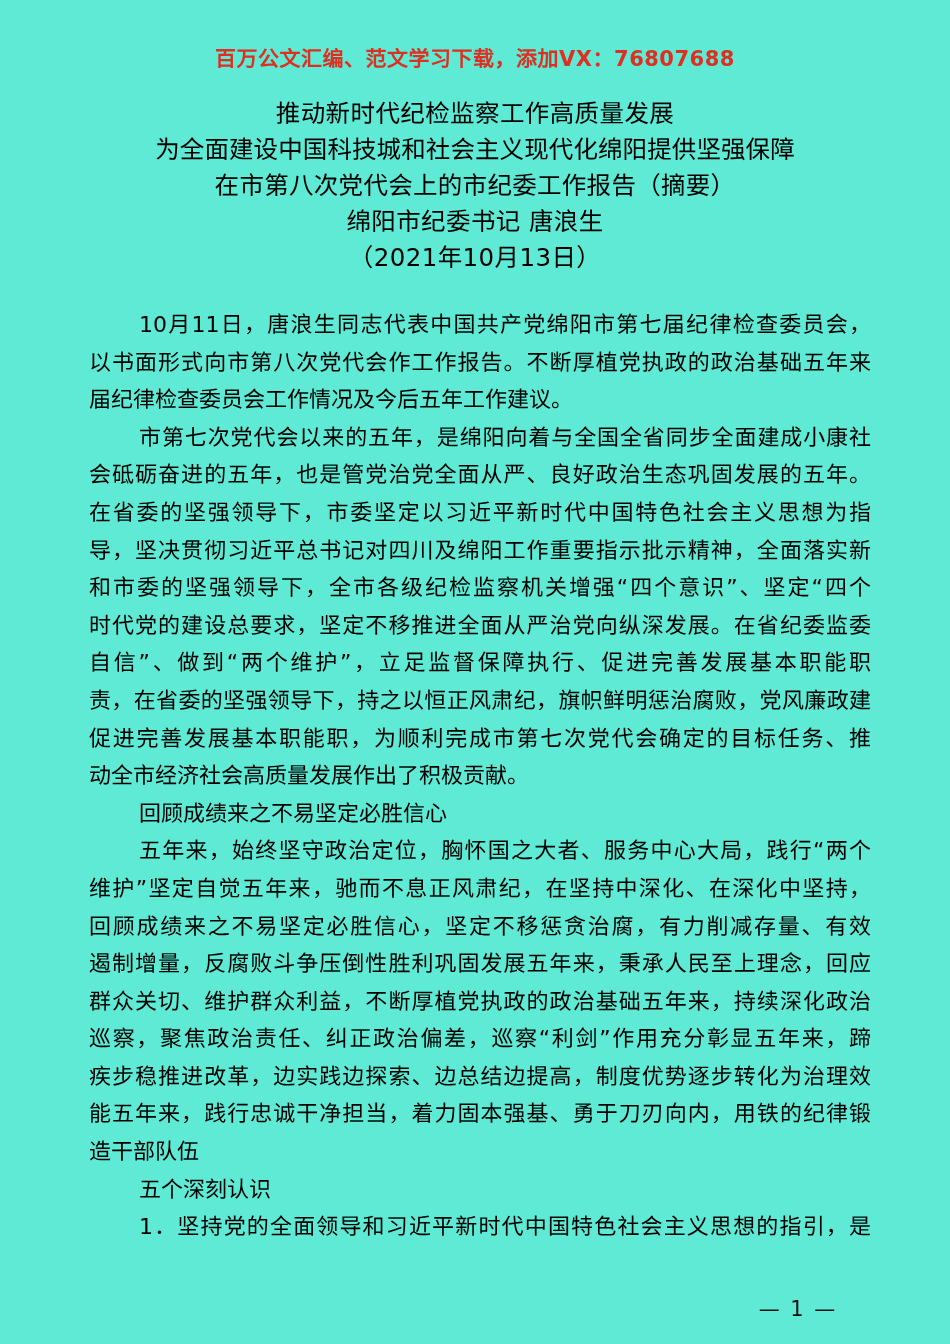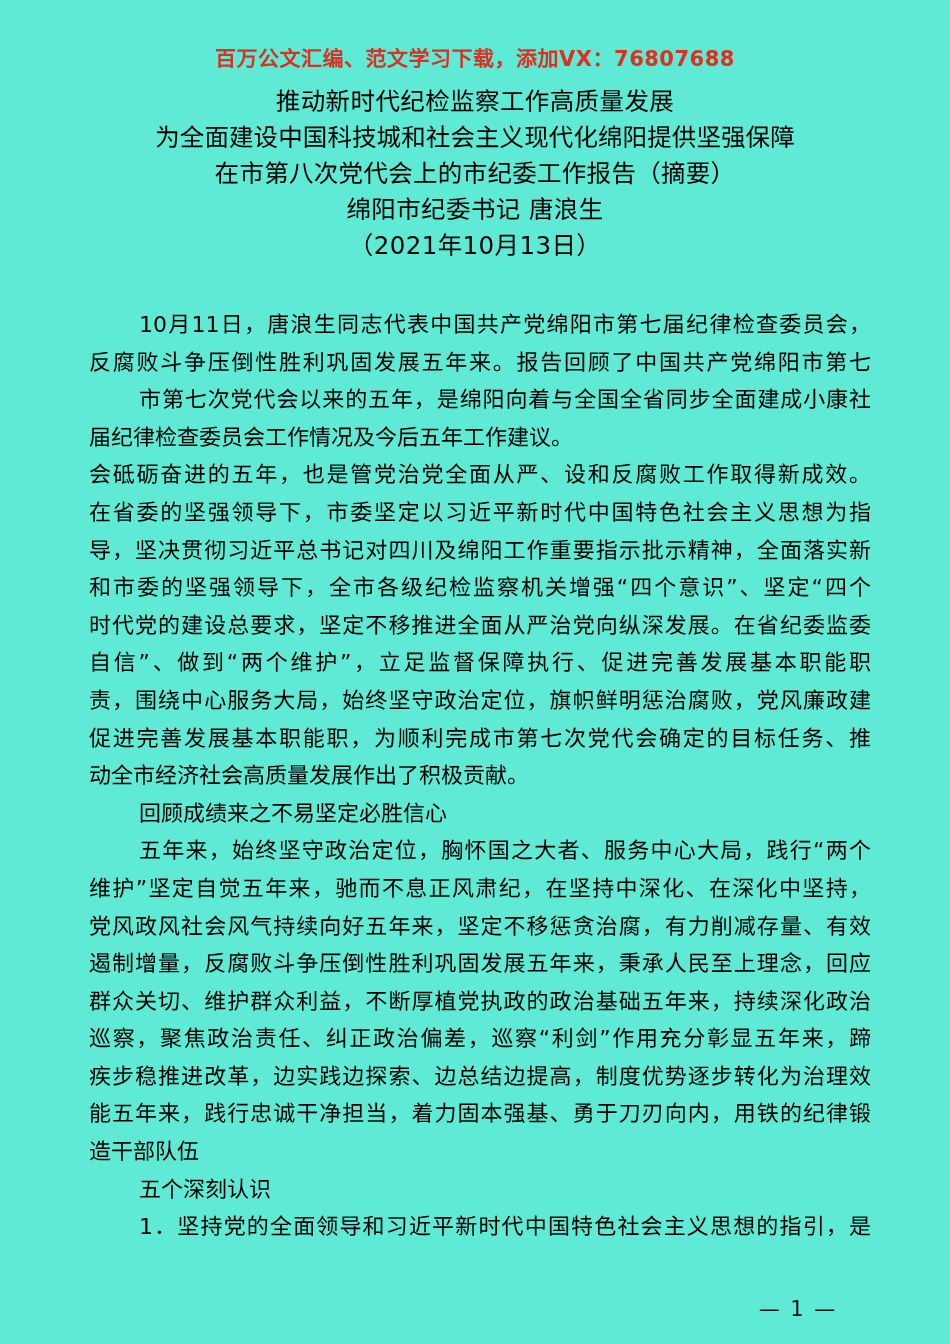--- a/index.html
+++ b/index.html
@@ -32,21 +32,21 @@
     font-size: 21px;
     font-weight: bold;
     letter-spacing: 0.5px;
     color: #dd2f22;
     white-space: nowrap;
   }
 
   
   .title-block {
     position: absolute;
-    top: 84px;
+    top: 96px;
     left: 60px;
     width: 830px;
     text-align: center;
   }
 
   .title-line {
     font-size: 24.5px;
     line-height: 36px;
     color: #000000;
     white-space: nowrap;
@@ -117,36 +117,36 @@
   <div class="title-block">
     <div class="title-line tl-1">推动新时代纪检监察工作高质量发展</div>
     <div class="title-line tl-2">为全面建设中国科技城和社会主义现代化绵阳提供坚强保障</div>
     <div class="title-line tl-3">在市第八次党代会上的市纪委工作报告（摘要）</div>
     <div class="title-line tl-4">绵阳市纪委书记 唐浪生</div>
     <div class="title-line tl-5">（2021年10月13日）</div>
   </div>
 
   <div class="body-block" id="body-block">
       <div class="body-line indent justify">10月11日，唐浪生同志代表中国共产党绵阳市第七届纪律检查委员会，</div>
-      <div class="body-line justify">反腐败斗争压倒性胜利巩固发展五年来。报告回顾了中国共产党绵阳市第七</div>
+      <div class="body-line justify">以书面形式向市第八次党代会作工作报告。不断厚植党执政的政治基础五年来</div>
+      <div class="body-line">届纪律检查委员会工作情况及今后五年工作建议。</div>
       <div class="body-line indent justify">市第七次党代会以来的五年，是绵阳向着与全国全省同步全面建成小康社</div>
-      <div class="body-line">届纪律检查委员会工作情况及今后五年工作建议。</div>
-      <div class="body-line justify">会砥砺奋进的五年，也是管党治党全面从严、设和反腐败工作取得新成效。</div>
+      <div class="body-line justify">会砥砺奋进的五年，也是管党治党全面从严、良好政治生态巩固发展的五年。</div>
       <div class="body-line justify">在省委的坚强领导下，市委坚定以习近平新时代中国特色社会主义思想为指</div>
       <div class="body-line justify">导，坚决贯彻习近平总书记对四川及绵阳工作重要指示批示精神，全面落实新</div>
       <div class="body-line justify">和市委的坚强领导下，全市各级纪检监察机关增强“四个意识”、坚定“四个</div>
       <div class="body-line justify">时代党的建设总要求，坚定不移推进全面从严治党向纵深发展。在省纪委监委</div>
       <div class="body-line justify">自信”、做到“两个维护”，立足监督保障执行、促进完善发展基本职能职</div>
-      <div class="body-line justify">责，围绕中心服务大局，始终坚守政治定位，旗帜鲜明惩治腐败，党风廉政建</div>
+      <div class="body-line justify">责，在省委的坚强领导下，持之以恒正风肃纪，旗帜鲜明惩治腐败，党风廉政建</div>
       <div class="body-line justify">促进完善发展基本职能职，为顺利完成市第七次党代会确定的目标任务、推</div>
       <div class="body-line">动全市经济社会高质量发展作出了积极贡献。</div>
       <div class="body-line indent">回顾成绩来之不易坚定必胜信心</div>
       <div class="body-line indent justify">五年来，始终坚守政治定位，胸怀国之大者、服务中心大局，践行“两个</div>
       <div class="body-line justify">维护”坚定自觉五年来，驰而不息正风肃纪，在坚持中深化、在深化中坚持，</div>
-      <div class="body-line justify">党风政风社会风气持续向好五年来，坚定不移惩贪治腐，有力削减存量、有效</div>
+      <div class="body-line justify">回顾成绩来之不易坚定必胜信心，坚定不移惩贪治腐，有力削减存量、有效</div>
       <div class="body-line justify">遏制增量，反腐败斗争压倒性胜利巩固发展五年来，秉承人民至上理念，回应</div>
       <div class="body-line justify">群众关切、维护群众利益，不断厚植党执政的政治基础五年来，持续深化政治</div>
       <div class="body-line justify">巡察，聚焦政治责任、纠正政治偏差，巡察“利剑”作用充分彰显五年来，蹄</div>
       <div class="body-line justify">疾步稳推进改革，边实践边探索、边总结边提高，制度优势逐步转化为治理效</div>
       <div class="body-line justify">能五年来，践行忠诚干净担当，着力固本强基、勇于刀刃向内，用铁的纪律锻</div>
       <div class="body-line">造干部队伍</div>
       <div class="body-line indent">五个深刻认识</div>
       <div class="body-line indent justify">1．坚持党的全面领导和习近平新时代中国特色社会主义思想的指引，是</div>
     </div>
 

